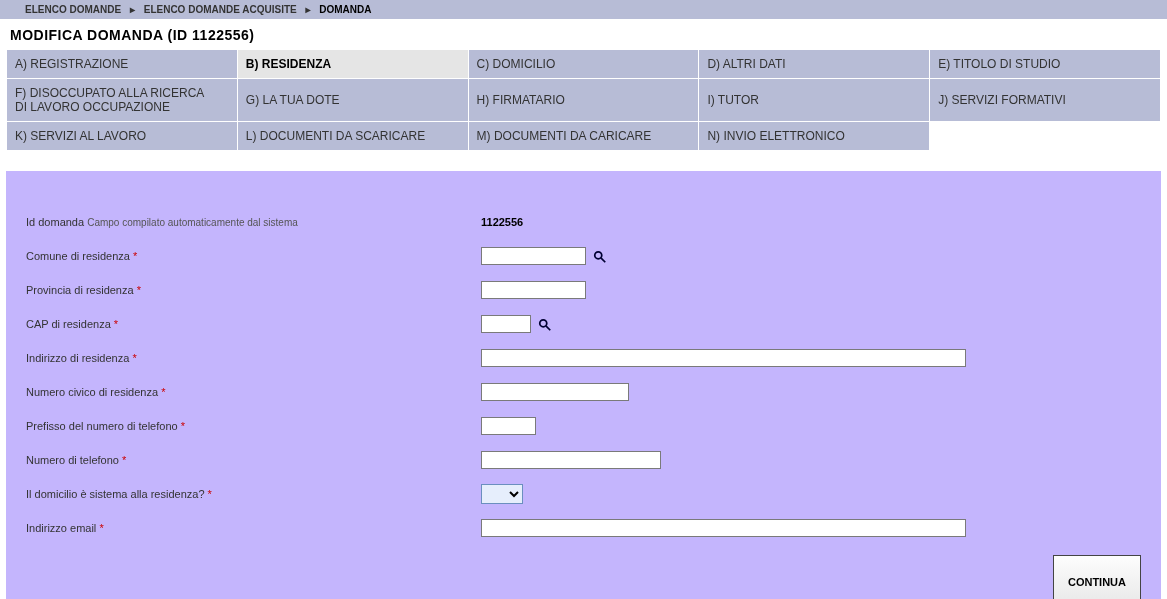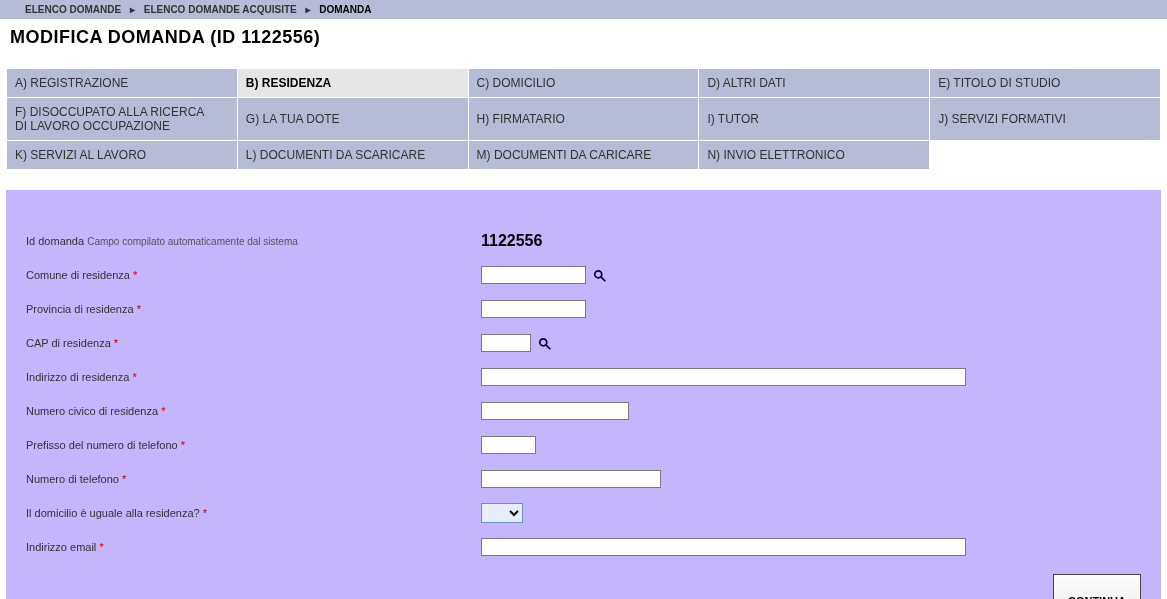--- a/index.html
+++ b/index.html
@@ -23,23 +23,23 @@
   }
   .breadcrumb-bar .sep {
     margin: 0 6px;
     color: #333;
   }
   .breadcrumb-bar .current {
     font-weight: bold;
     color: #000;
   }
   .page-title {
-    font-size: 18px;
-    font-weight: bold;
-    padding: 8px 10px 20px 10px;
+    font-size: 14px;
+    font-weight: bold;
+    padding: 8px 10px 6px 10px;
     letter-spacing: 0.5px;
   }
   .tab-grid {
     width: 100%;
     border-collapse: separate;
     border-spacing: 1px;
     background: #fff;
     margin: 0 6px 20px 6px;
     width: calc(100% - 12px);
   }
@@ -83,21 +83,21 @@
   }
   .form-label-col .sub {
     font-size: 10px;
     color: #555;
   }
   .req { color: #c00; }
   .form-field-col {
     flex: 1;
   }
   .static-value {
-    font-size: 16px;
+    font-size: 11px;
     font-weight: bold;
   }
   input[type="text"], select {
     font-size: 11px;
     padding: 2px 3px;
     border: 1px solid #7a7a7a;
     background: #fff;
   }
   .inp-short { width: 105px; }
   .inp-shorter { width: 50px; }
@@ -251,21 +251,21 @@
     <div class="form-label-col">
       <span>Numero di telefono</span> <span class="req">*</span>
     </div>
     <div class="form-field-col">
       <input type="text" class="inp-tel" value="" style="">
     </div>
   </div>
 
   <div class="form-row">
     <div class="form-label-col">
-      <span>Il domicilio è uguale alla residenza?</span> <span class="req">*</span>
+      <span>Il domicilio è sistema alla residenza?</span> <span class="req">*</span>
     </div>
     <div class="form-field-col">
       <select class="sel-small">
         <option></option>
       </select>
     </div>
   </div>
 
   <div class="form-row">
     <div class="form-label-col">

